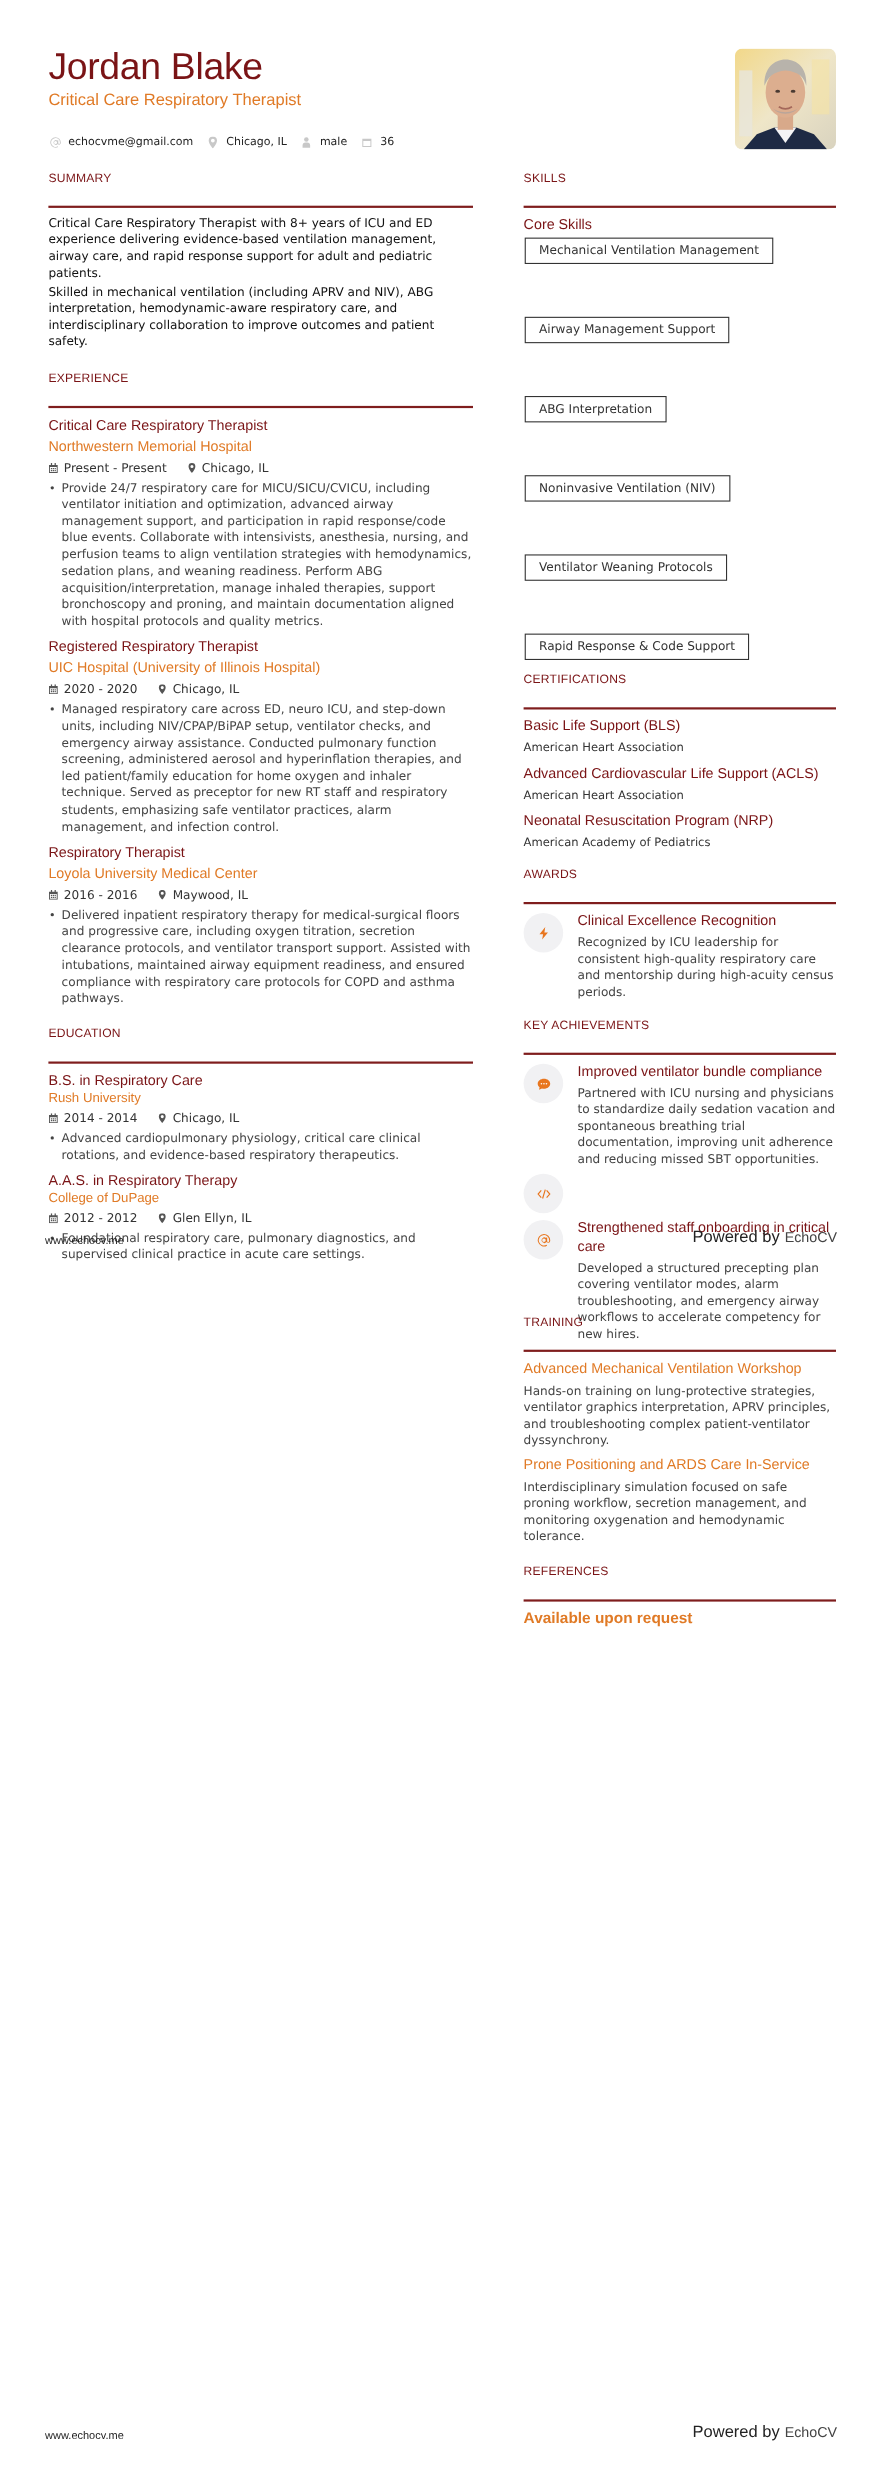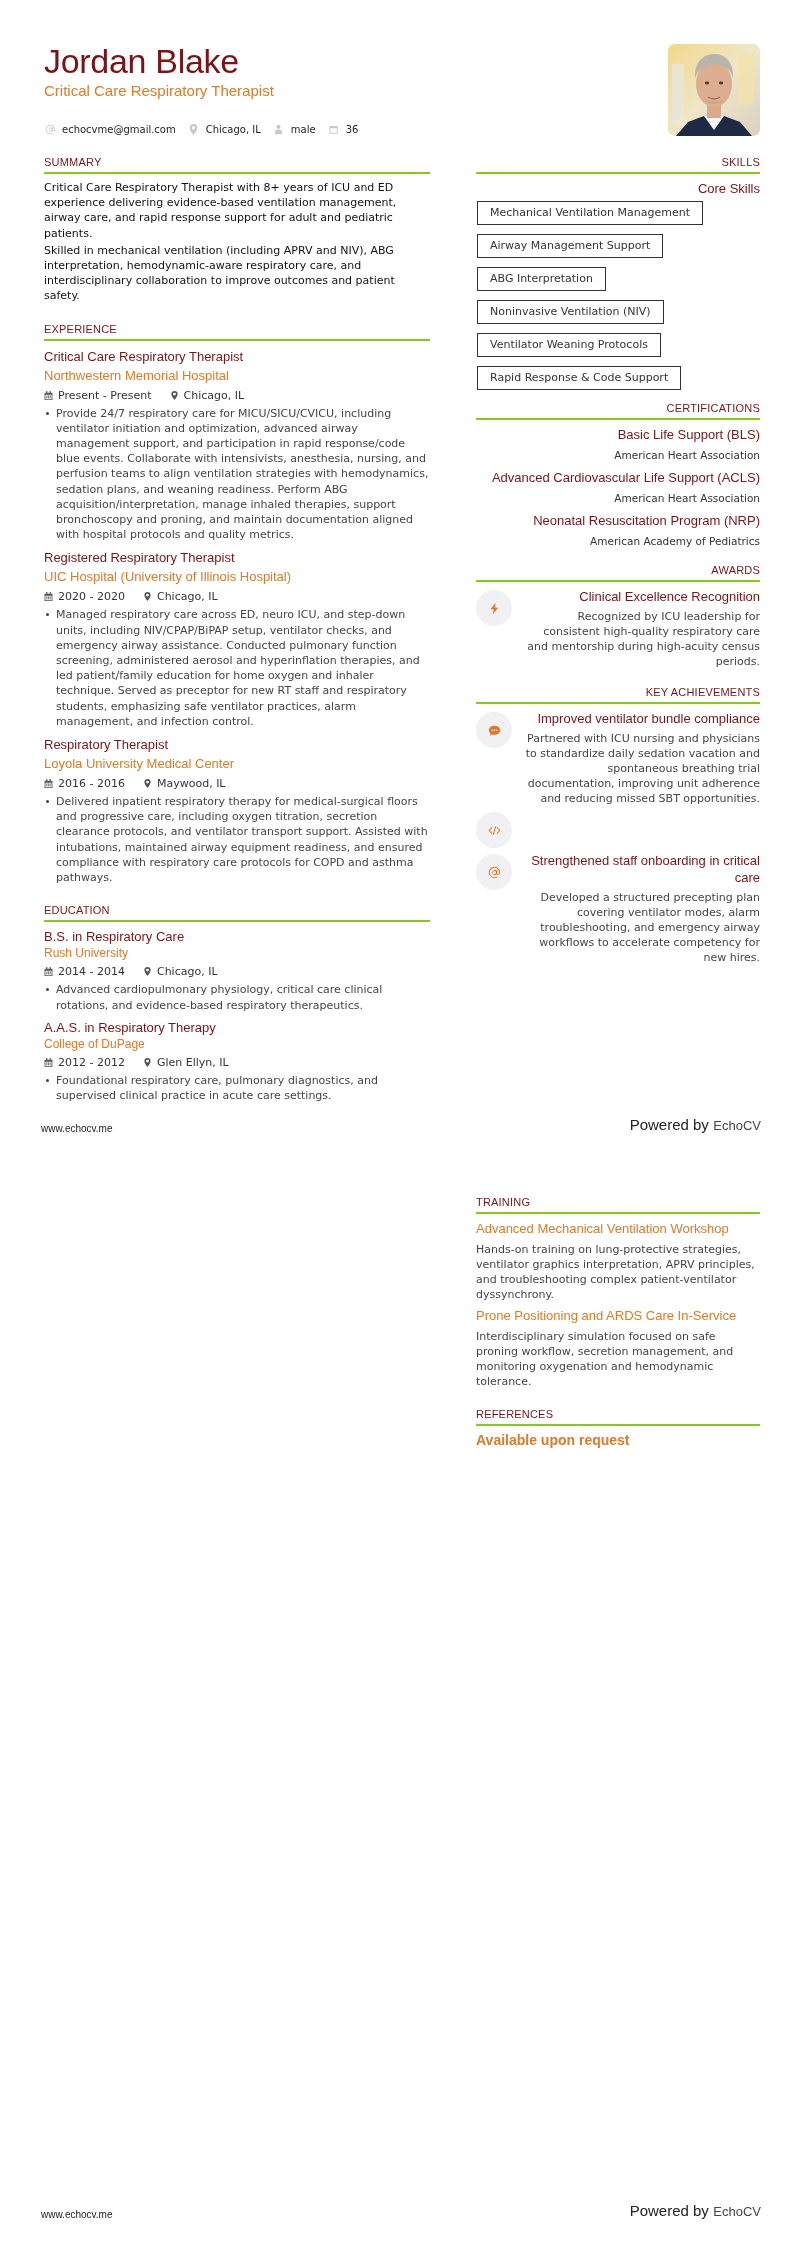--- a/index.html
+++ b/index.html
@@ -17,41 +17,41 @@
     .contacts { display: flex; align-items: flex-end; margin-top: 22px; font-size: 10px; color: #222; }
     .contact { display: flex; align-items: center; margin-right: 12px; }
     .cicon { width: 12px; height: 12px; margin-right: 6px; display: inline-flex; align-items: center; justify-content: center; }
     .cicon svg { width: 11px; height: 11px; fill: #c8c8c8; }
     .photo { position: absolute; left: 668px; top: 44px; width: 92px; height: 92px; border-radius: 7px; overflow: hidden; }
 
     
     .left { position: absolute; left: 44px; width: 386px; }
     .right { position: absolute; left: 476px; width: 284px; }
 
-    .sec-title { font-family: "Liberation Sans", sans-serif; font-size: 11px; color: #7a1416; letter-spacing: 0.2px; text-transform: uppercase; line-height: 14px; padding-bottom: 3px; border-bottom: 2px solid #84cc16; margin-bottom: 6px; }
+    .sec-title { font-family: "Liberation Sans", sans-serif; font-size: 11px; color: #7a1416; letter-spacing: 0.2px; text-transform: uppercase; line-height: 14px; padding-bottom: 18px; border-bottom: 2px solid #7f1d1d; margin-bottom: 6px; }
 
     .para { font-size: 11px; line-height: 15.2px; color: #111; }
 
     .job { margin-bottom: 6px; }
     .job-title { font-family: "Liberation Sans", sans-serif; font-size: 13px; color: #7a1416; line-height: 19px; }
     .job-org { font-family: "Liberation Sans", sans-serif; font-size: 13px; color: #e07a26; line-height: 19px; }
     .meta { display: flex; align-items: center; font-size: 11px; color: #333; margin: 3px 0 3px 0; line-height: 15px; }
     .meta .m { display: flex; align-items: center; margin-right: 18px; }
     .meta svg { width: 9px; height: 9px; fill: #555; margin-right: 5px; }
     ul.bullets { list-style: none; }
     ul.bullets li { position: relative; padding-left: 12px; font-size: 11px; line-height: 15.2px; color: #444; }
     ul.bullets li::before { content: ""; position: absolute; left: 2px; top: 6px; width: 3px; height: 3px; border-radius: 50%; background: #444; }
 
     .edu-title { font-family: "Liberation Sans", sans-serif; font-size: 13px; color: #7a1416; line-height: 17px; }
     .edu-org { font-family: "Liberation Sans", sans-serif; font-size: 12px; color: #e07a26; line-height: 16px; }
 
     
     .sub-title { font-family: "Liberation Sans", sans-serif; font-size: 13px; color: #7a1416; line-height: 18px; margin-bottom: 3px; }
     .tag { display: inline-block; border: 1px solid #333; padding: 4px 12px; font-size: 11px; color: #333; line-height: 14px; margin: 0 0 9px 1px; }
-    .tags { display: flex; flex-direction: column; align-items: flex-start; }
+    .tags { display: flex; flex-direction: column; align-items: flex-start; gap: 39px; }
 
     .cert-title { font-family: "Liberation Sans", sans-serif; font-size: 13px; color: #7a1416; line-height: 18px; }
     .cert-org { font-size: 10.5px; color: #333; line-height: 15px; margin: 4px 0 6px 0; }
 
     .ach { display: flex; margin-bottom: 4px; }
     .ach-icon { width: 36px; height: 36px; min-width: 36px; border-radius: 50%; background: #f1f1f3; display: flex; align-items: center; justify-content: center; margin-right: 13px; margin-top: 2px; }
     .ach-icon svg { width: 13px; height: 13px; }
     .ach-body { flex: 1; }
     .ach-title { font-family: "Liberation Sans", sans-serif; font-size: 13px; color: #7a1416; line-height: 17px; }
     .ach-desc { font-size: 11px; line-height: 15px; color: #444; margin-top: 4px; }
@@ -254,21 +254,21 @@
             <span>Glen Ellyn, IL</span>
           </span>
         </div>
         <ul class="bullets">
           <li>Foundational respiratory care, pulmonary diagnostics, and supervised clinical practice in acute care settings.</li>
         </ul>
       </div>
     </section>
   </div>
 
-  <div class="right" style="top:155px;text-align:right;">
+  <div class="right" style="top:155px;">
 
     <section>
       <div class="sec-title">SKILLS</div>
       <div class="sub-title">Core Skills</div>
       <div class="tags">
         <span class="tag">Mechanical Ventilation Management</span>
         <span class="tag">Airway Management Support</span>
         <span class="tag">ABG Interpretation</span>
         <span class="tag">Noninvasive Ventilation (NIV)</span>
         <span class="tag">Ventilator Weaning Protocols</span>

